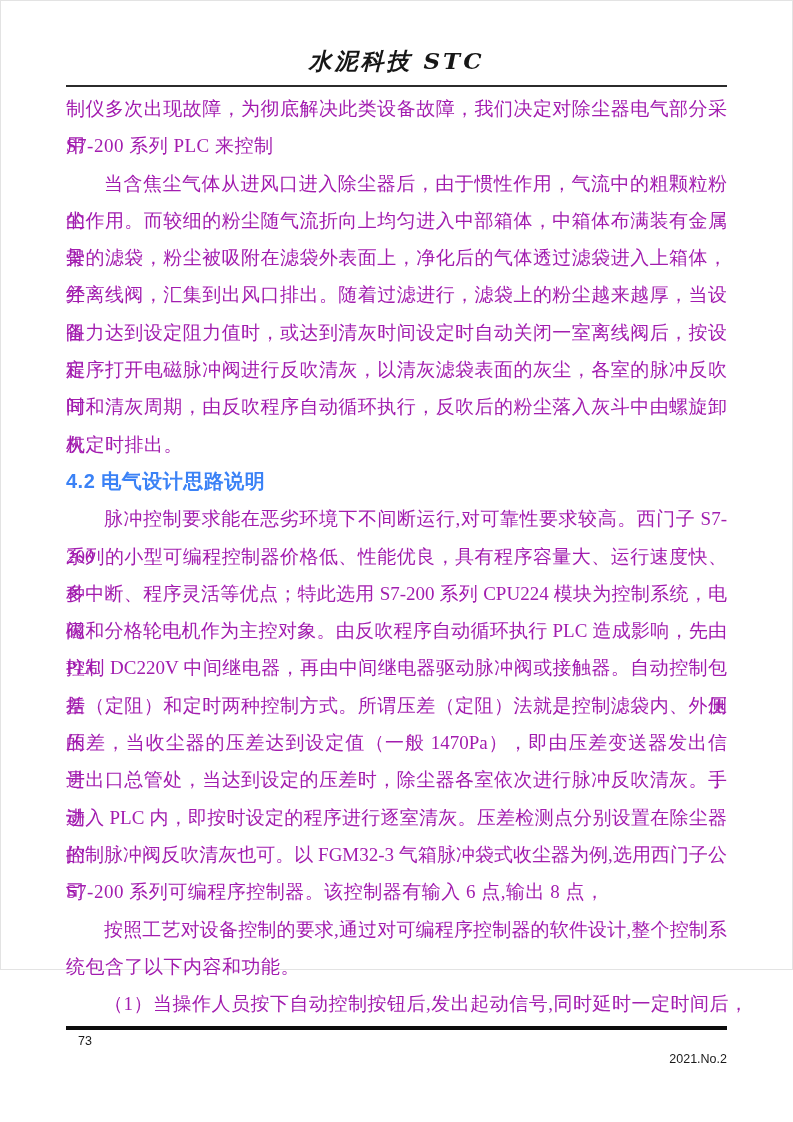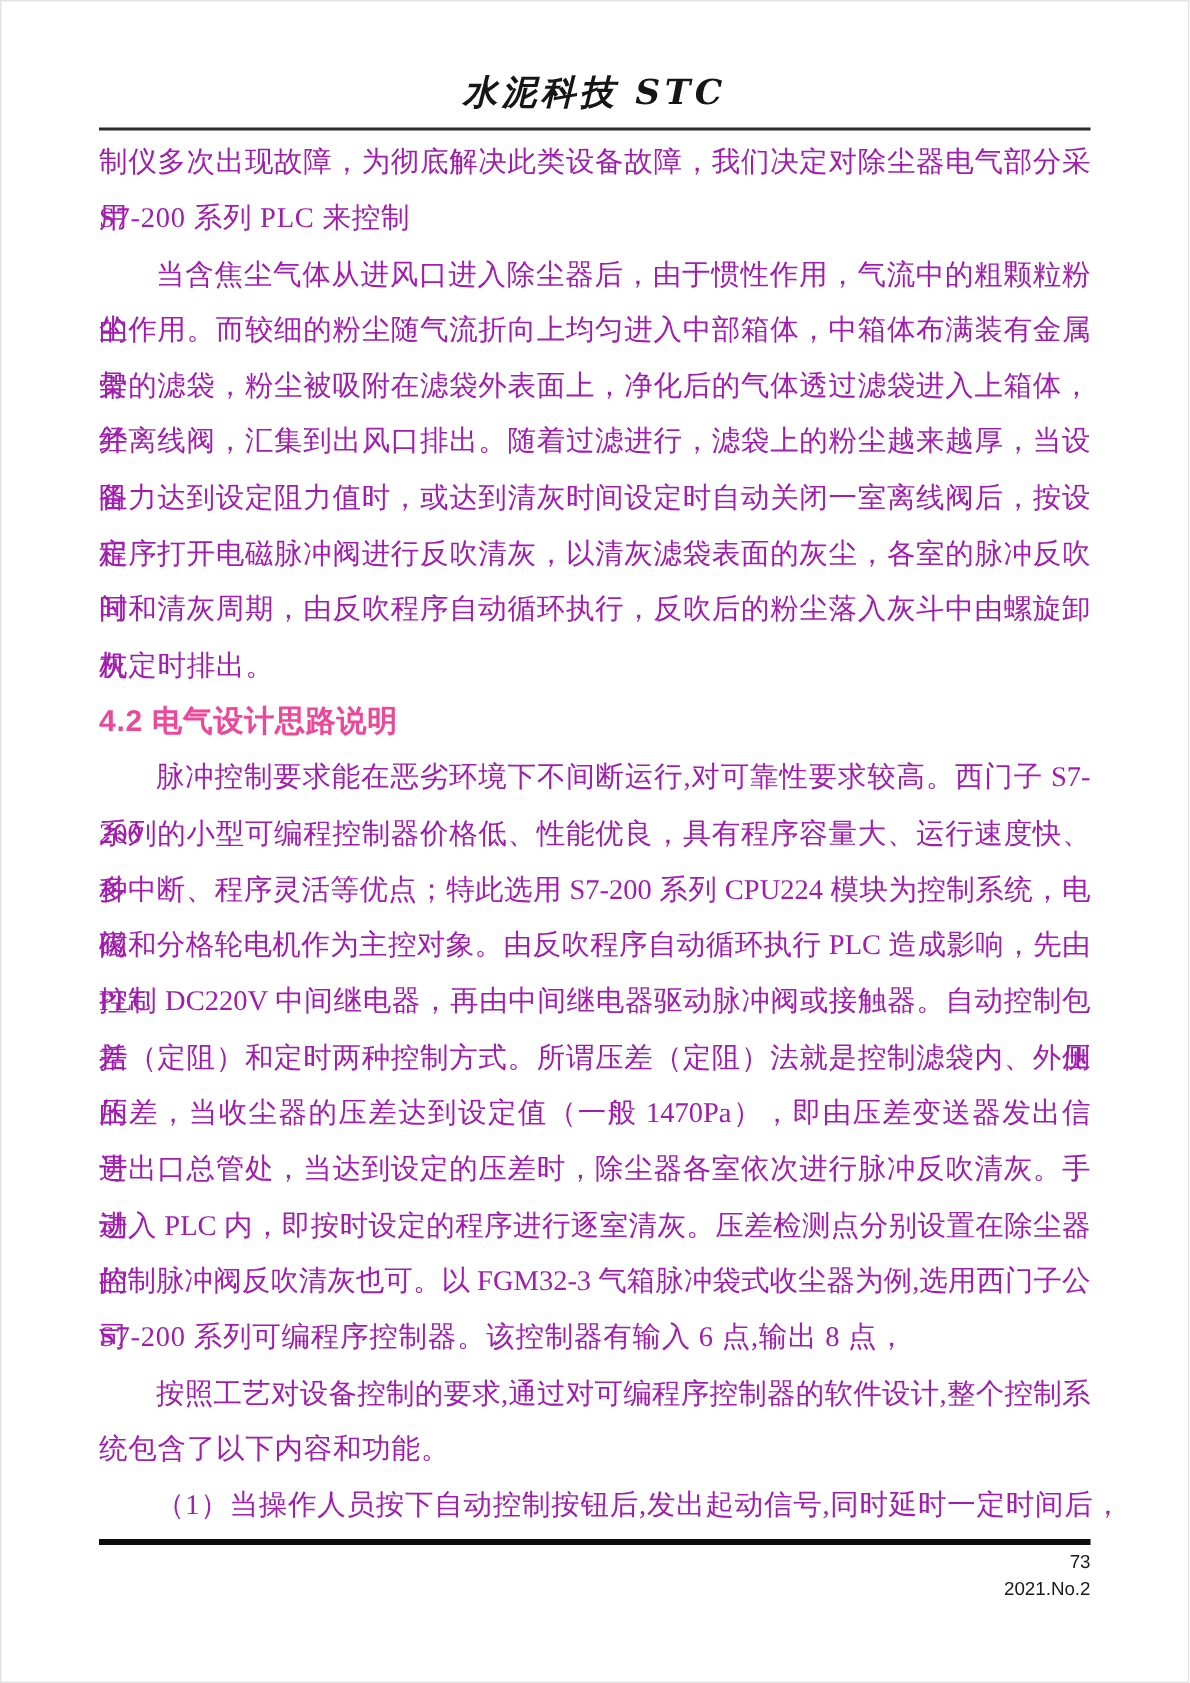--- a/index.html
+++ b/index.html
@@ -7,21 +7,21 @@
   body {
     width: 793px;
     height: 1122px;
     position: relative;
     font-family: "Liberation Serif", "DejaVu Serif", serif;
     color: #1c1c1c;
     overflow: hidden;
   }
   .page {
     width: 793px;
-    height: 1122px;
+    height: 970px;
     padding: 0 66px;
     box-shadow: inset 0 0 0 1px #e3e3e3;
   }
   
   .journal-header {
     padding-top: 46px;
     text-align: center;
   }
   .journal-title {
     font-family: "DejaVu Serif", "Liberation Serif", serif;
@@ -54,40 +54,40 @@
     text-align-last: justify;
     text-justify: inter-character;
     letter-spacing: 0;
   }
   .line.indent { text-indent: 2em; }
   .line.heading {
     font-family: "Liberation Sans", "DejaVu Sans", sans-serif;
     font-weight: bold;
     font-size: 20px;
     letter-spacing: 0.5px;
-    color: #ec4899;
+    color: #3b82f6;
   }
   
   .footer-rule {
     margin-top: 4px;
     height: 4px;
     background: #0d0d0d;
   }
   .page-footer {
     position: relative;
     height: 22px;
     margin-top: 2px;
     font-family: "Liberation Sans", "DejaVu Sans", sans-serif;
     font-size: 12.5px;
     color: #1a1a1a;
   }
   .page-number {
     position: absolute;
     left: 12px; right: 0;
-    text-align: right;
+    text-align: left;
     top: 2px;
   }
   .issue-label {
     position: absolute;
     right: 0;
     top: 20px;
   }
 </style>
 </head>
 <body>

